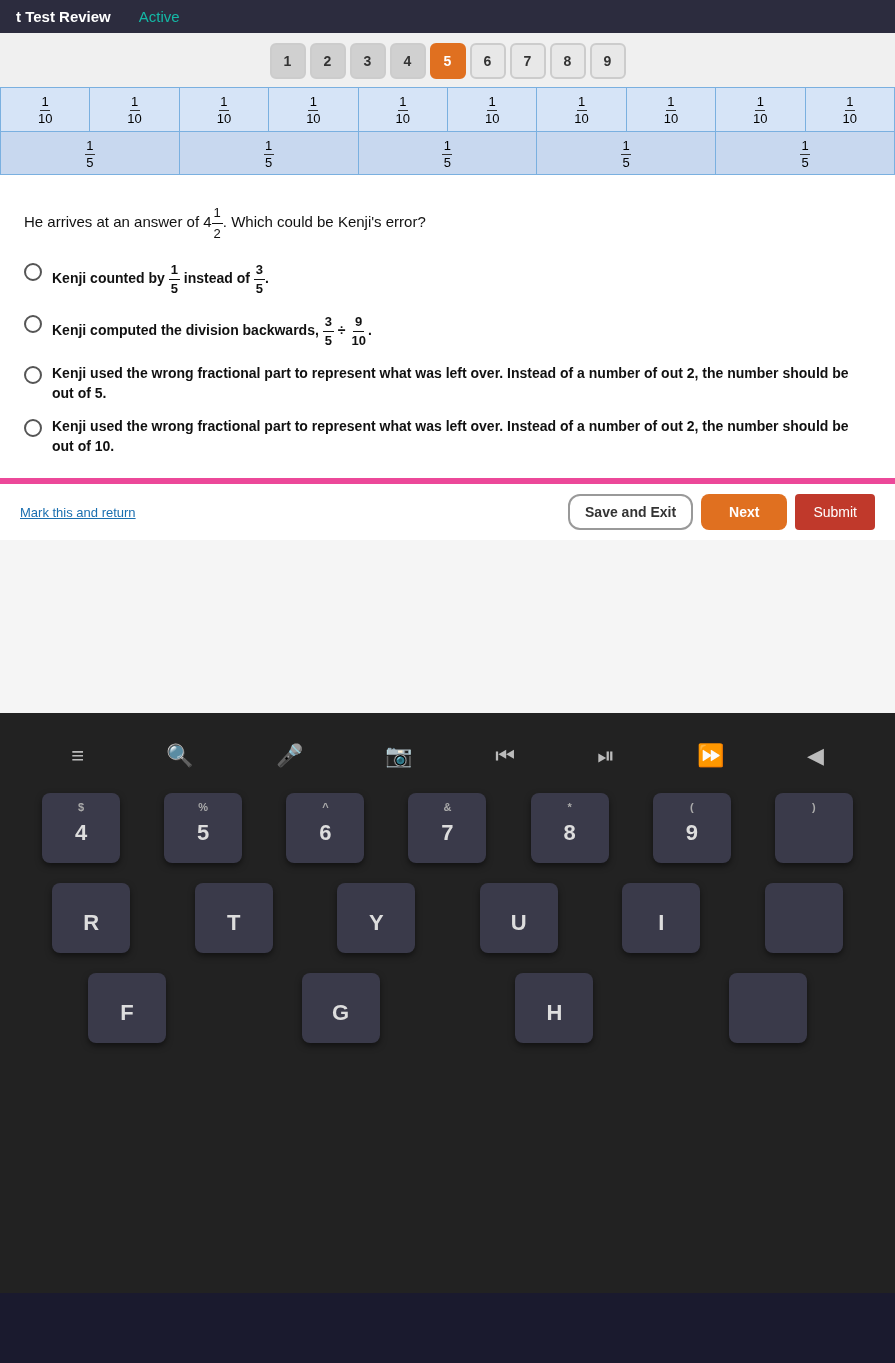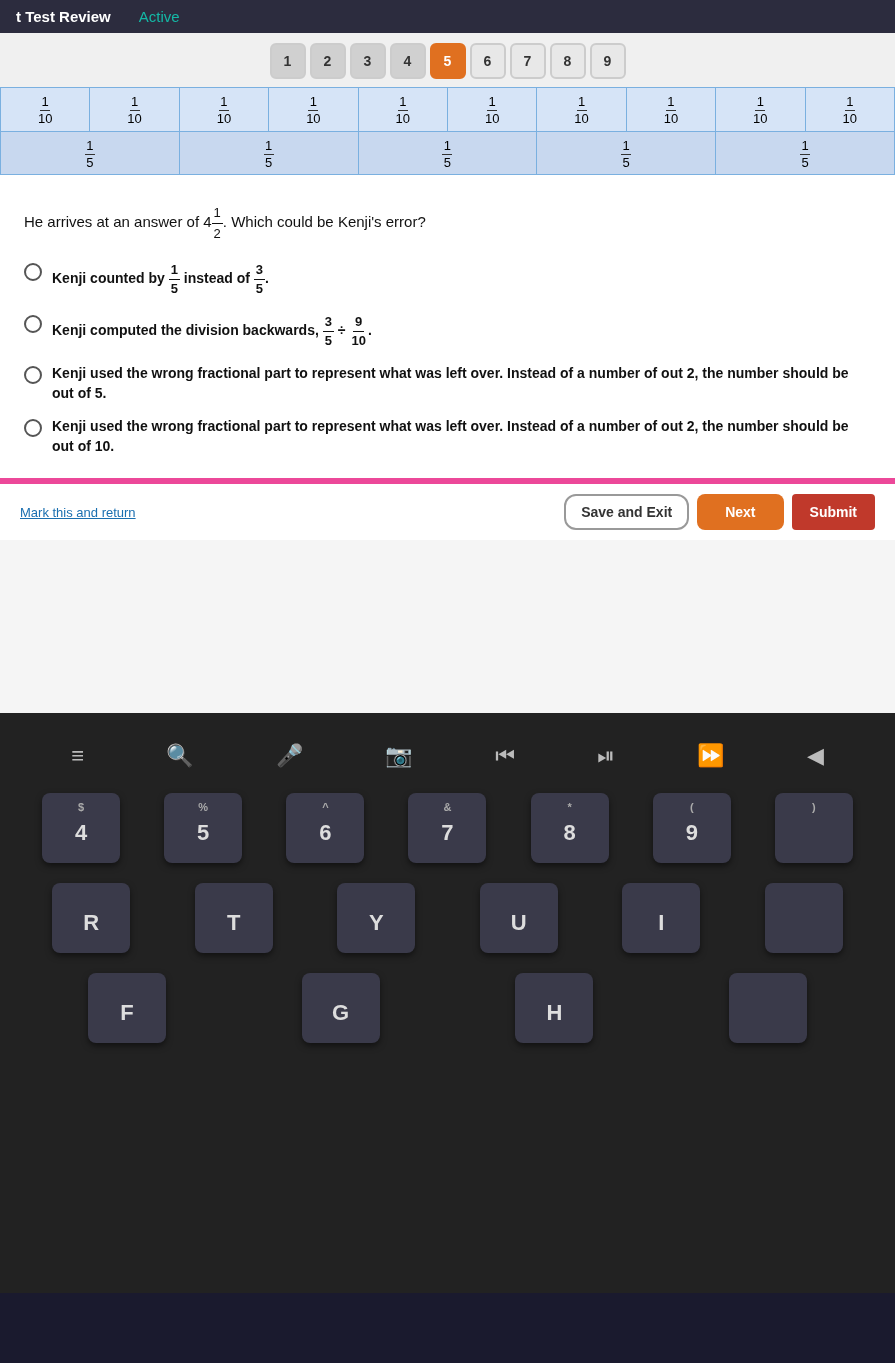--- a/index.html
+++ b/index.html
@@ -169,21 +169,21 @@
       font-weight: bold;
       border-radius: 8px;
       cursor: pointer;
     }
     .btn-submit {
       background: #c0392b;
       border: none;
       color: #fff;
       padding: 8px 18px;
       font-size: 14px;
-      font-weight: bold;
+      font-weight: normal;
       border-radius: 4px;
       cursor: pointer;
     }
 
     
     .keyboard-area {
       background: #222;
       padding: 30px 20px 20px 20px;
       min-height: 580px;
     }

